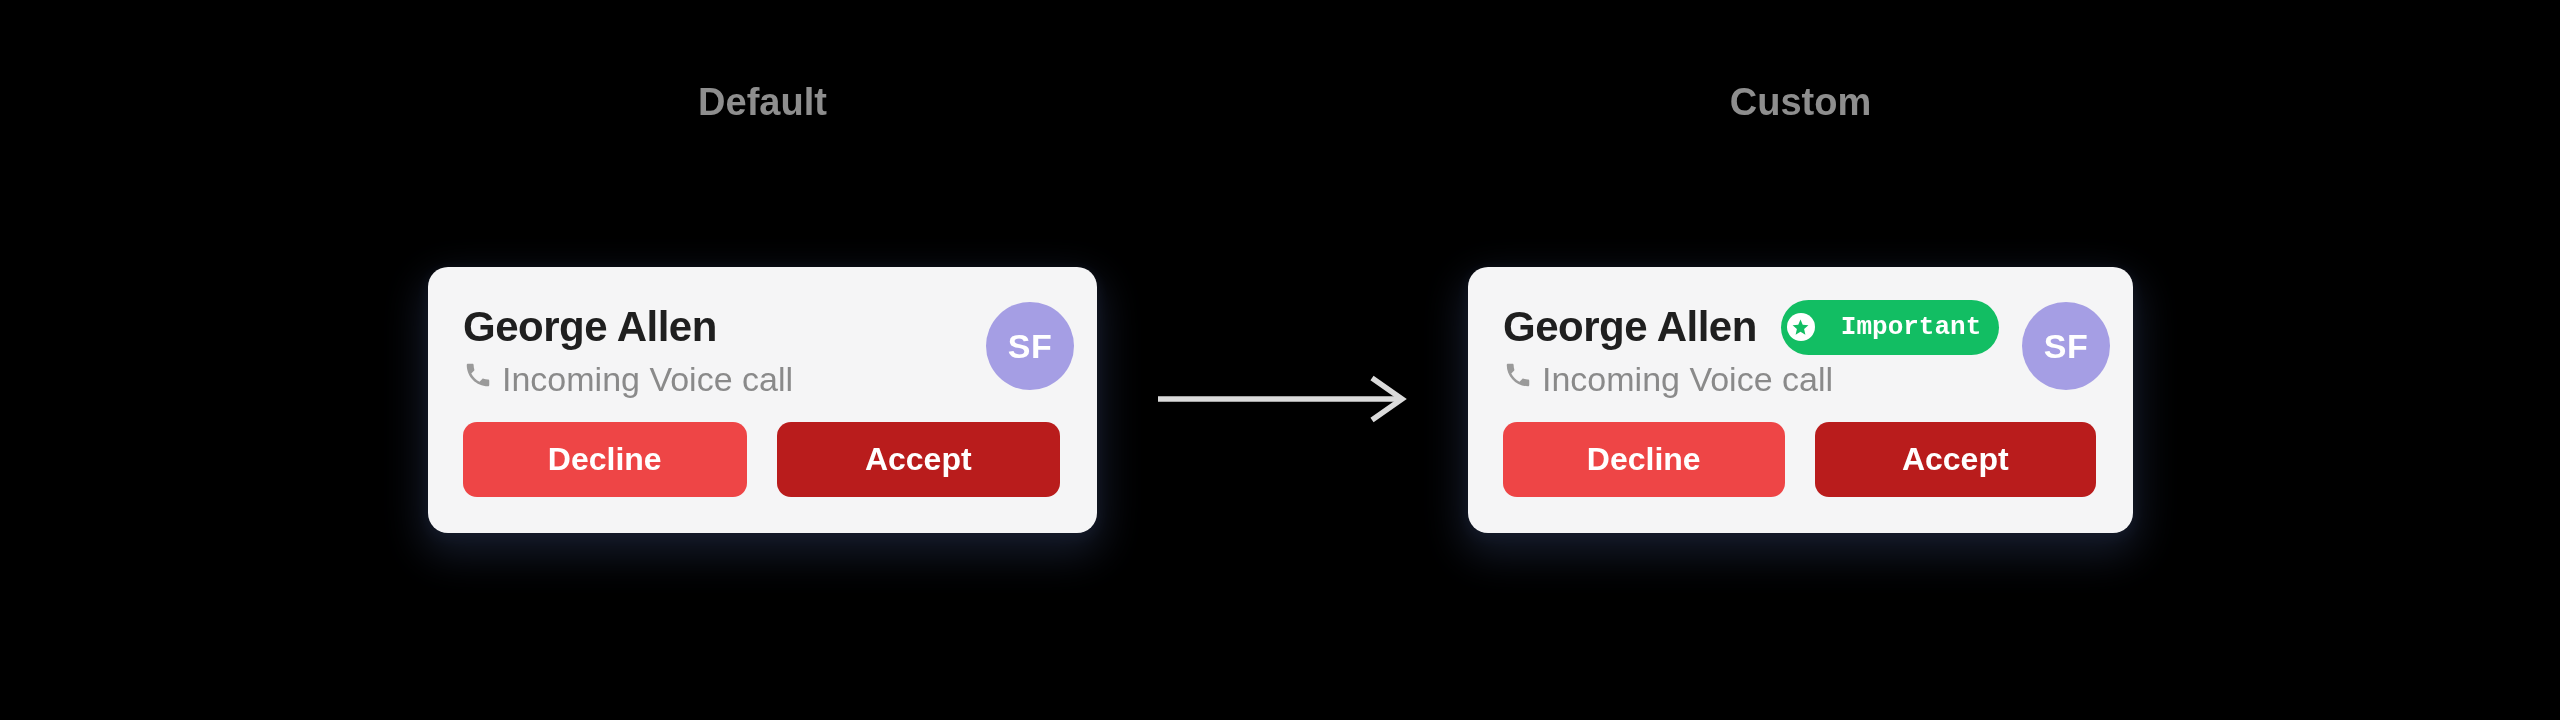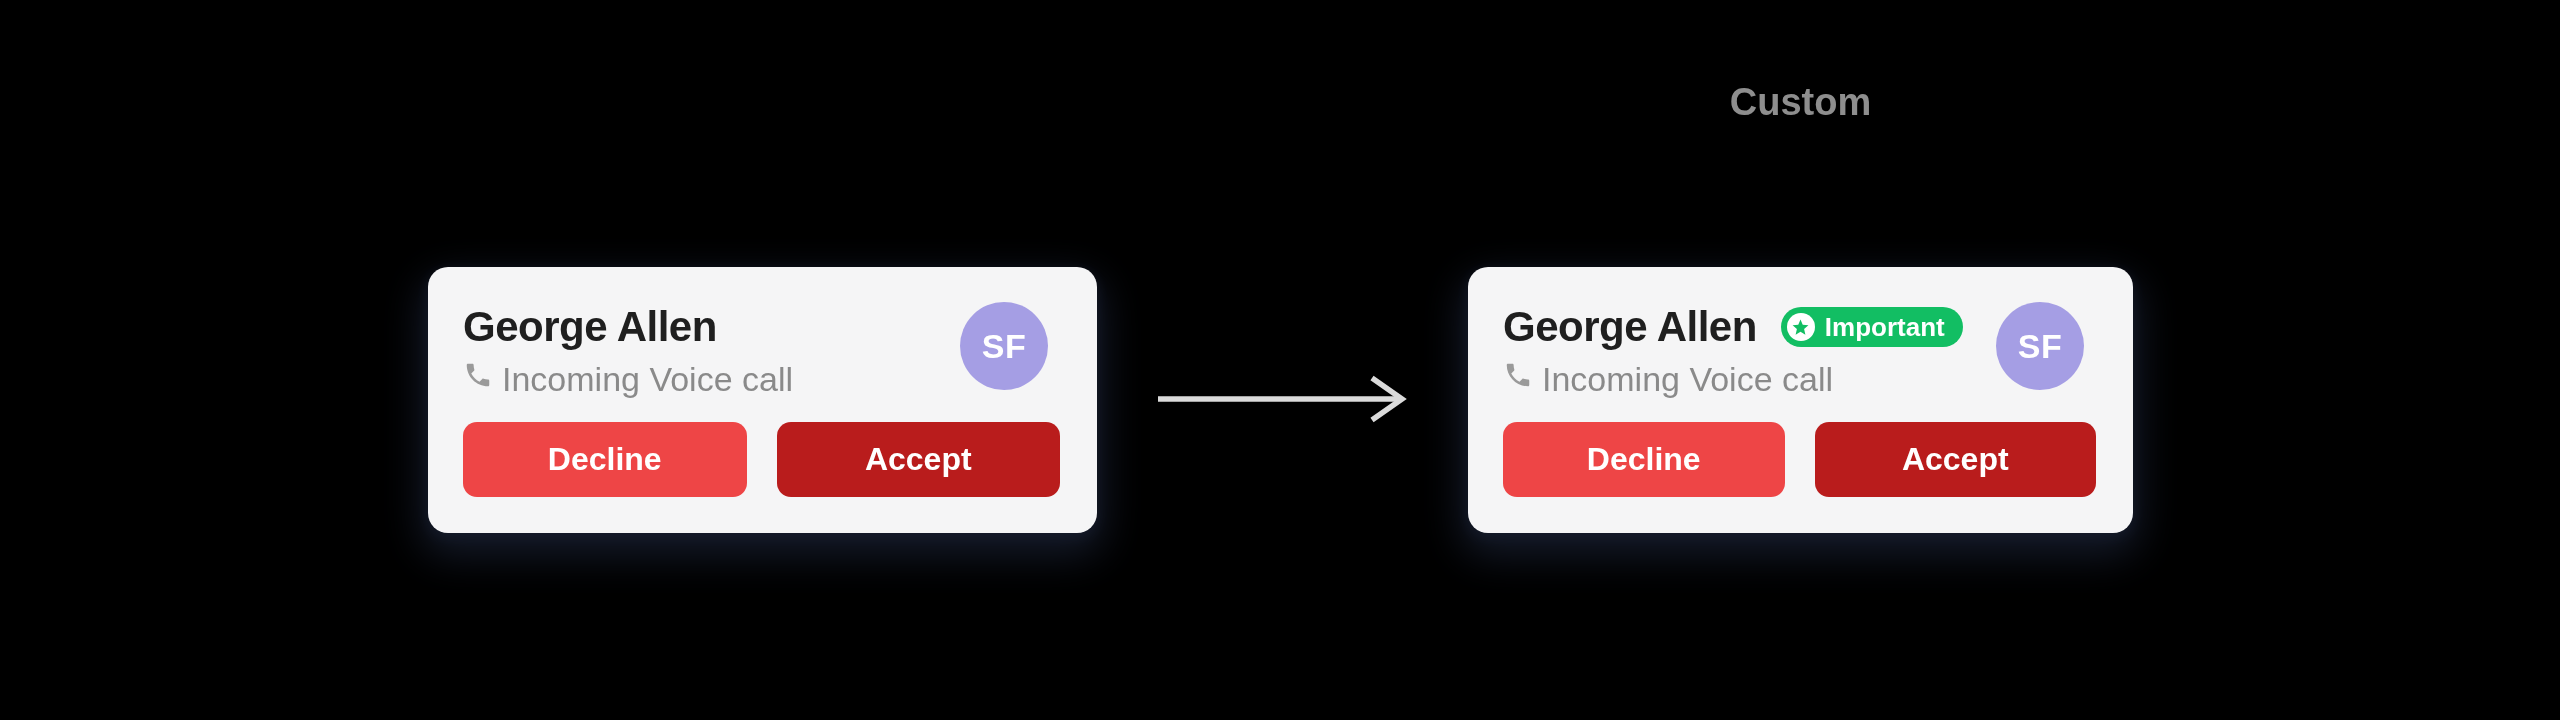--- a/index.html
+++ b/index.html
@@ -47,26 +47,27 @@
     font-size: 42px;
     font-weight: 700;
     color: #1F1F1F;
     letter-spacing: -0.5px;
     white-space: nowrap;
   }
 
   .badge {
     display: inline-flex;
     align-items: center;
-    gap: 10px;
+    gap: 26px;
     background: #12BE63;
     border-radius: 999px;
     padding: 6px 18px 6px 6px;
-    height: 40px;
+    height: 55px;
     box-sizing: border-box;
+    font-family: Liberation Mono, monospace;
   }
   .badge-circle {
     width: 28px;
     height: 28px;
     background: #FFFFFF;
     border-radius: 50%;
     display: flex;
     align-items: center;
     justify-content: center;
     flex: 0 0 auto;
@@ -88,21 +89,21 @@
   .subtitle {
     font-size: 34px;
     font-weight: 400;
     color: #8A8A8A;
     white-space: nowrap;
   }
 
   .avatar {
     position: absolute;
     top: 35px;
-    right: 49px;
+    right: 23px;
     width: 88px;
     height: 88px;
     border-radius: 50%;
     background: #A59EE4;
     display: flex;
     align-items: center;
     justify-content: center;
   }
   .avatar-initials {
     color: #FFFFFF;
@@ -142,20 +143,21 @@
     top: 369px;
     width: 260px;
     height: 60px;
   }
 </style>
 </head>
 <body>
 
 <div class="stage">
 
+  <div class="section-title title-1">Default</div>
   <div class="section-title title-2">Custom</div>
 
   <div class="card card-1">
     <div class="name-row">
       <span class="caller-name">George Allen</span>
     </div>
     <div class="subtitle-row">
       <span class="phone-icon">
         <svg viewBox="0 0 24 24" width="30" height="30" aria-hidden="true">
           <path fill="#9A9A9A" d="M6.62 10.79c1.44 2.83 3.76 5.14 6.59 6.59l2.2-2.2c.27-.27.67-.36 1.02-.24 1.12.37 2.33.57 3.57.57.55 0 1 .45 1 1V20c0 .55-.45 1-1 1-9.39 0-17-7.61-17-17 0-.55.45-1 1-1h3.5c.55 0 1 .45 1 1 0 1.25.2 2.45.57 3.57.11.35.03.74-.25 1.02l-2.2 2.2z"></path>

